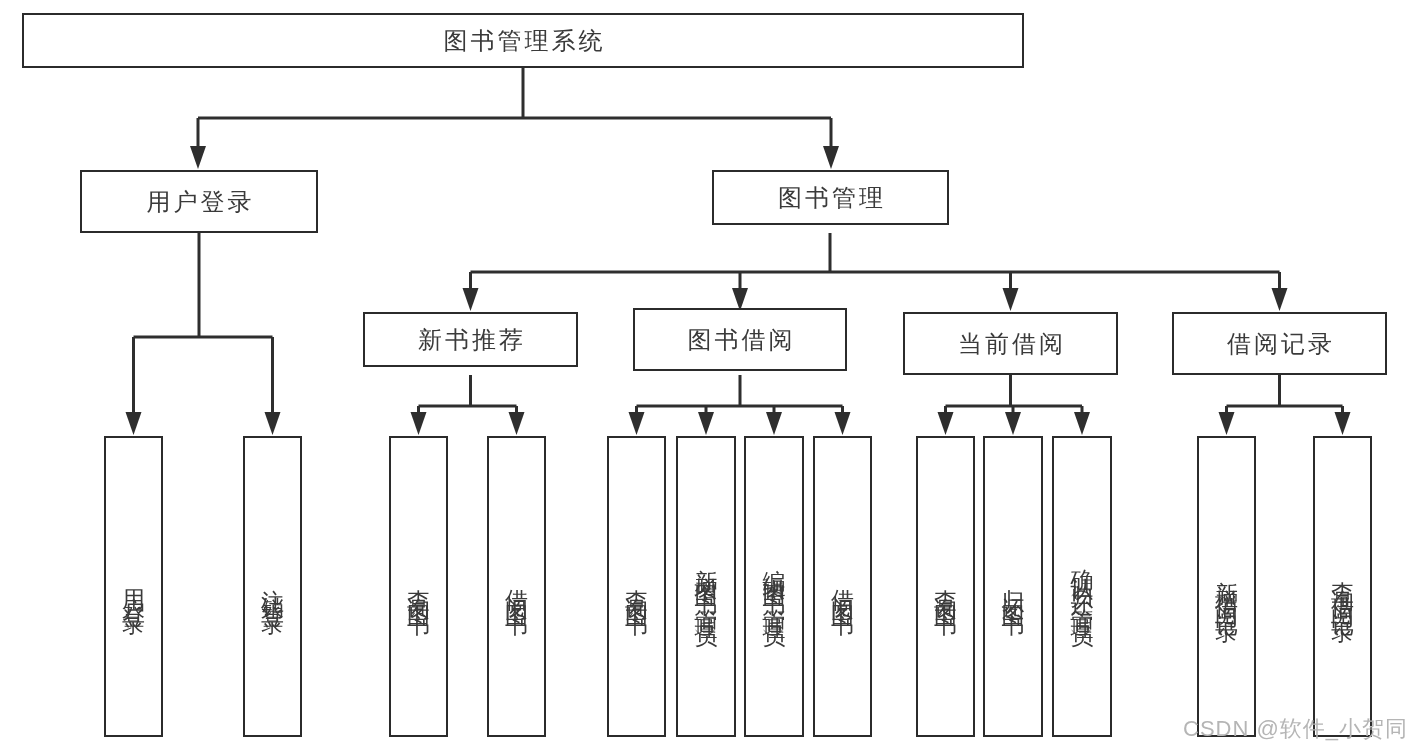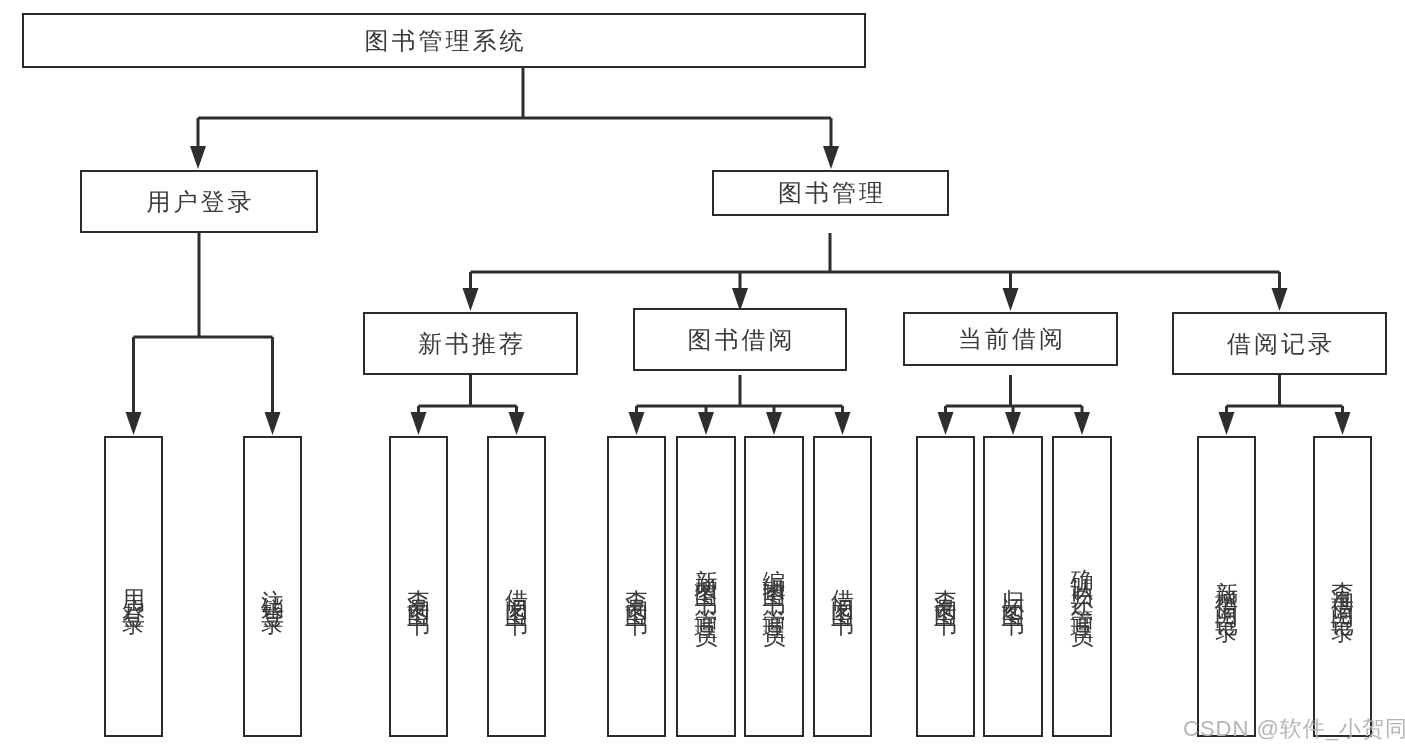--- a/index.html
+++ b/index.html
@@ -110,28 +110,28 @@
       <polygon points="1074,412 1090,412 1082,435"></polygon>
     </g>
 
     <g>
       <path d="M1279.5,375 V406 M1226.5,406 H1342.5 M1226.5,406 V414 M1342.5,406 V414"></path>
       <polygon points="1218.5,412 1234.5,412 1226.5,435"></polygon>
       <polygon points="1334.5,412 1350.5,412 1342.5,435"></polygon>
     </g>
   </svg>
 
-  <div class="box hbox" style="left:22px;top:13px;width:844px;height:55px;">图书管理系统</div>
+  <div class="box hbox" style="left:22px;top:13px;width:1002px;height:55px;">图书管理系统</div>
 
   <div class="box hbox" style="left:80px;top:170px;width:238px;height:63px;">用户登录</div>
-  <div class="box hbox" style="left:712px;top:170px;width:237px;height:46px;">图书管理</div>
+  <div class="box hbox" style="left:712px;top:170px;width:237px;height:55px;">图书管理</div>
 
-  <div class="box hbox" style="left:363px;top:312px;width:215px;height:63px;">新书推荐</div>
+  <div class="box hbox" style="left:363px;top:312px;width:215px;height:55px;">新书推荐</div>
   <div class="box hbox" style="left:633px;top:308px;width:214px;height:63px;">图书借阅</div>
-  <div class="box hbox" style="left:903px;top:312px;width:215px;height:54px;">当前借阅</div>
+  <div class="box hbox" style="left:903px;top:312px;width:215px;height:63px;">当前借阅</div>
   <div class="box hbox" style="left:1172px;top:312px;width:215px;height:63px;">借阅记录</div>
 
   <div class="box vbox" style="left:104px;top:436px;width:59px;height:301px;">用户登录</div>
   <div class="box vbox" style="left:243px;top:436px;width:59px;height:301px;">注销登录</div>
 
   <div class="box vbox" style="left:389px;top:436px;width:59px;height:301px;">查询图书</div>
   <div class="box vbox" style="left:487px;top:436px;width:59px;height:301px;">借阅图书</div>
 
   <div class="box vbox" style="left:607px;top:436px;width:59px;height:301px;">查询图书</div>
   <div class="box vbox" style="left:676px;top:436px;width:60px;height:301px;">新增图书（管理员）</div>

